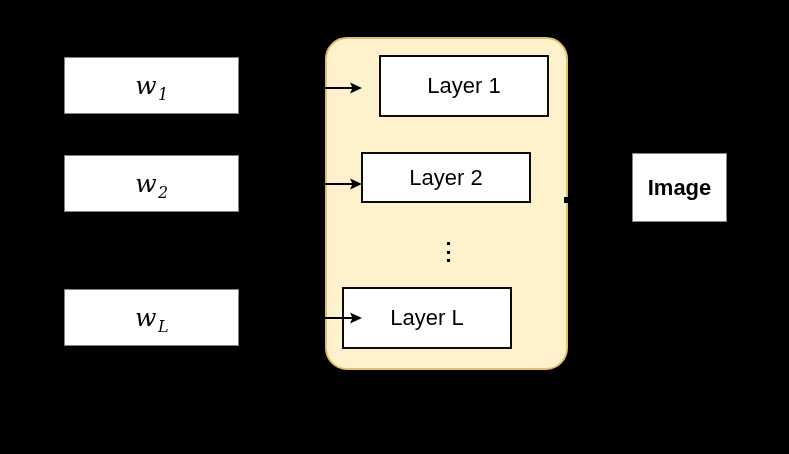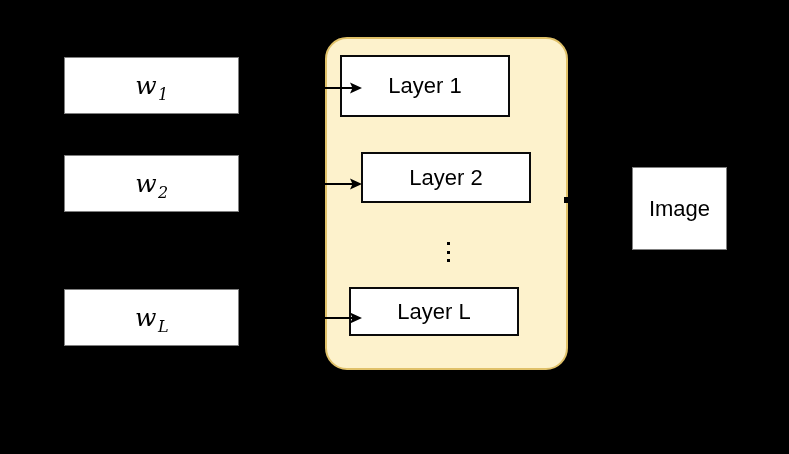--- a/index.html
+++ b/index.html
@@ -125,29 +125,29 @@
 
   <div class="wbox" id="wL-box" style="left:64px; top:289px; width:175px; height:57px;">
     <span class="mathvar">
         <span>w</span>
         <span class="sub">L</span>
       </span>
   </div>
 
   <div id="network-container" style="left:325px; top:37px; width:243px; height:333px;"></div>
 
-  <div class="layer-box" id="layer-1" style="left:340px; top:55px; width:170px; height:62px;">
+  <div class="layer-box" id="layer-1" style="left:379px; top:55px; width:170px; height:62px;">
     <span>Layer 1</span>
   </div>
 
   <div class="layer-box" id="layer-2" style="left:361px; top:152px; width:170px; height:51px;">
     <span>Layer 2</span>
   </div>
 
-  <div class="layer-box" id="layer-L" style="left:349px; top:287px; width:170px; height:49px;">
+  <div class="layer-box" id="layer-L" style="left:342px; top:287px; width:170px; height:62px;">
     <span>Layer L</span>
   </div>
 
   <div id="vertical-ellipsis" style="left:446px; top:242px; width:4px; height:20px;">
     <i></i>
     <i></i>
     <i></i>
   </div>
 
   <div class="arrow" style="left:324px; top:82px; width:38px;">
@@ -166,17 +166,17 @@
 
   <div class="arrow" style="left:324px; top:312px; width:38px;">
     <svg width="38" height="12" viewBox="0 0 38 12">
       <line x1="0" y1="6" x2="29" y2="6" stroke="#000000" stroke-width="2"></line>
       <polygon points="38,6 26,11.5 28.5,6 26,0.5" fill="#000000"></polygon>
     </svg>
   </div>
 
   <div class="edge-tick" style="left:564px; top:197px;"></div>
 
-  <div class="wbox" id="image-box" style="left:632px; top:167px; width:95px; height:83px;">
+  <div class="wbox" id="image-box" style="left:632px; top:153px; width:95px; height:69px;font-weight:bold;">
     <span>Image</span>
   </div>
 
 </div>
 
 </body></html>

